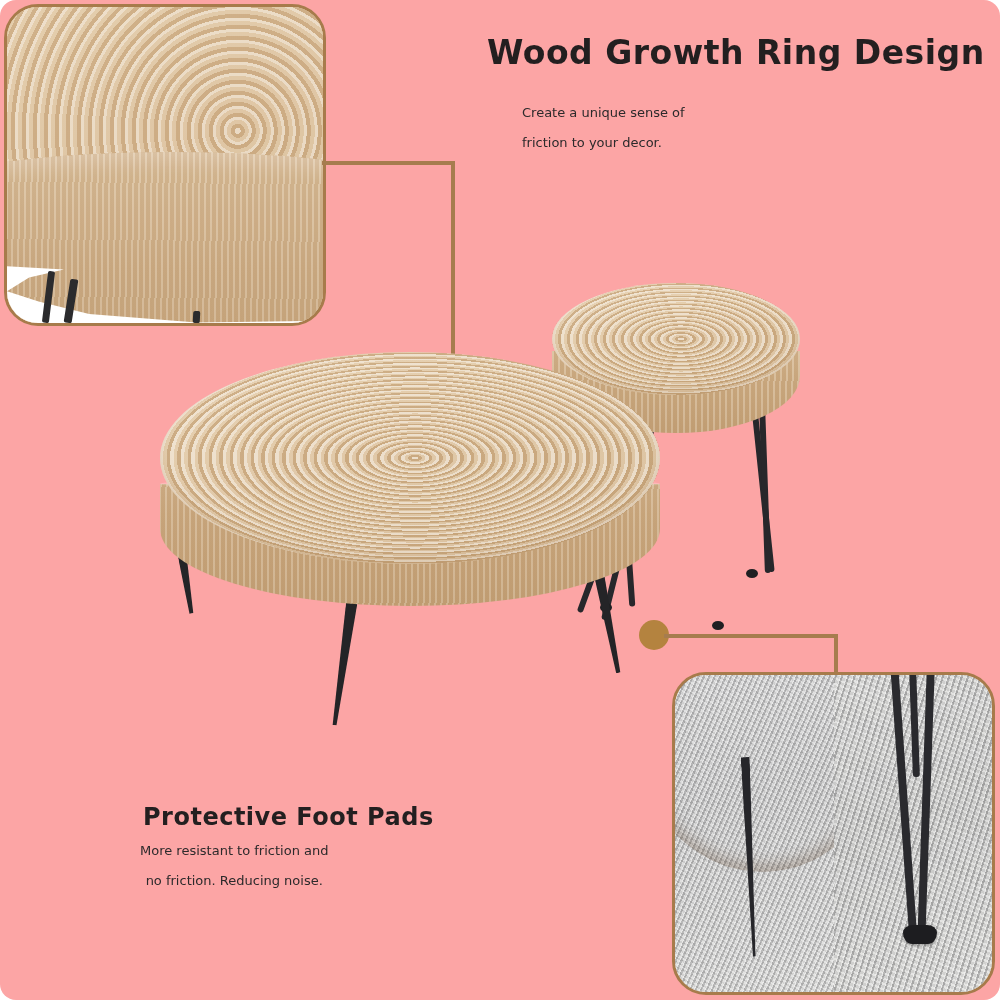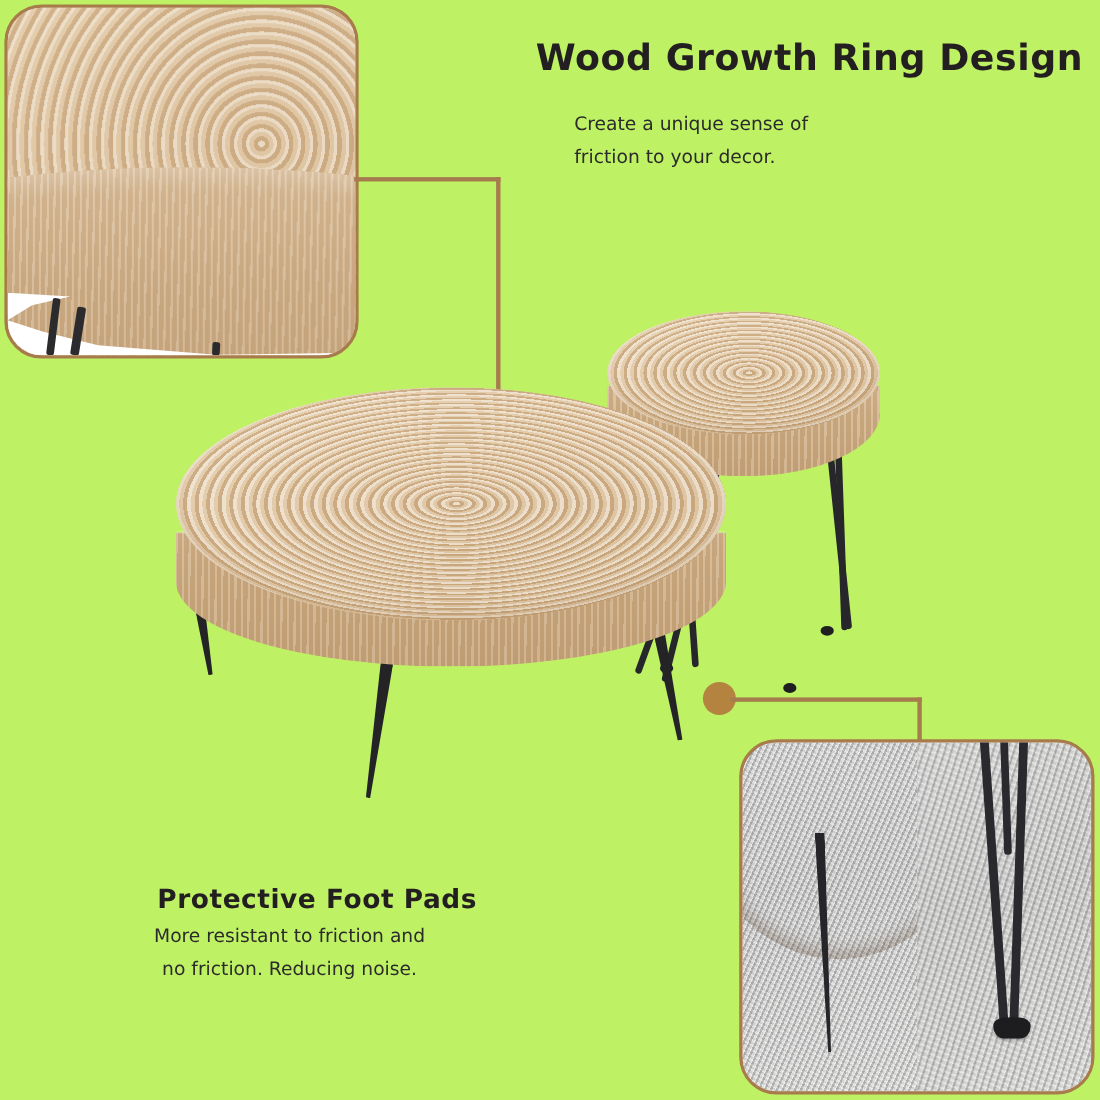--- a/index.html
+++ b/index.html
@@ -2,40 +2,40 @@
 <html><head>
 <meta charset="utf-8">
 <style>
   * { box-sizing: border-box; margin: 0; padding: 0; }
   html, body {
     width: 1000px; height: 1000px;
     background: #ffffff;
     font-family: "DejaVu Sans", sans-serif;
     overflow: hidden;
   }
-  #stage { position: relative; width: 1000px; height: 1000px; background: #bef264; }
+  #stage { position: relative; width: 1000px; height: 1000px; background: #fca5a5; border-radius: 16px; }
 
   
   .headline {
     position: absolute;
     font-family: "DejaVu Sans", sans-serif;
     font-weight: 700;
     color: #231f20;
     letter-spacing: 0.5px;
     white-space: nowrap;
   }
   #hl-top   { left: 487px; top: 33px;  font-size: 33px; }
   #hl-bot   { left: 143px; top: 803px; font-size: 24px; }
 
   .subline {
     position: absolute;
     font-family: "DejaVu Sans", sans-serif;
     font-weight: 400;
     color: #2c2a2b;
-    font-size: 17px;
+    font-size: 13px;
     line-height: 30px;
     white-space: nowrap;
   }
   #sub-top { left: 522px; top: 98px; }
   #sub-bot { left: 140px; top: 836px; text-align: center; }
 
   
   .conn { position: absolute; background: #a67c4e; }
   #conn1-h { left: 322px; top: 161px; width: 133px; height: 4px; }
   #conn1-v { left: 451px; top: 161px; width: 4px;  height: 218px; }

